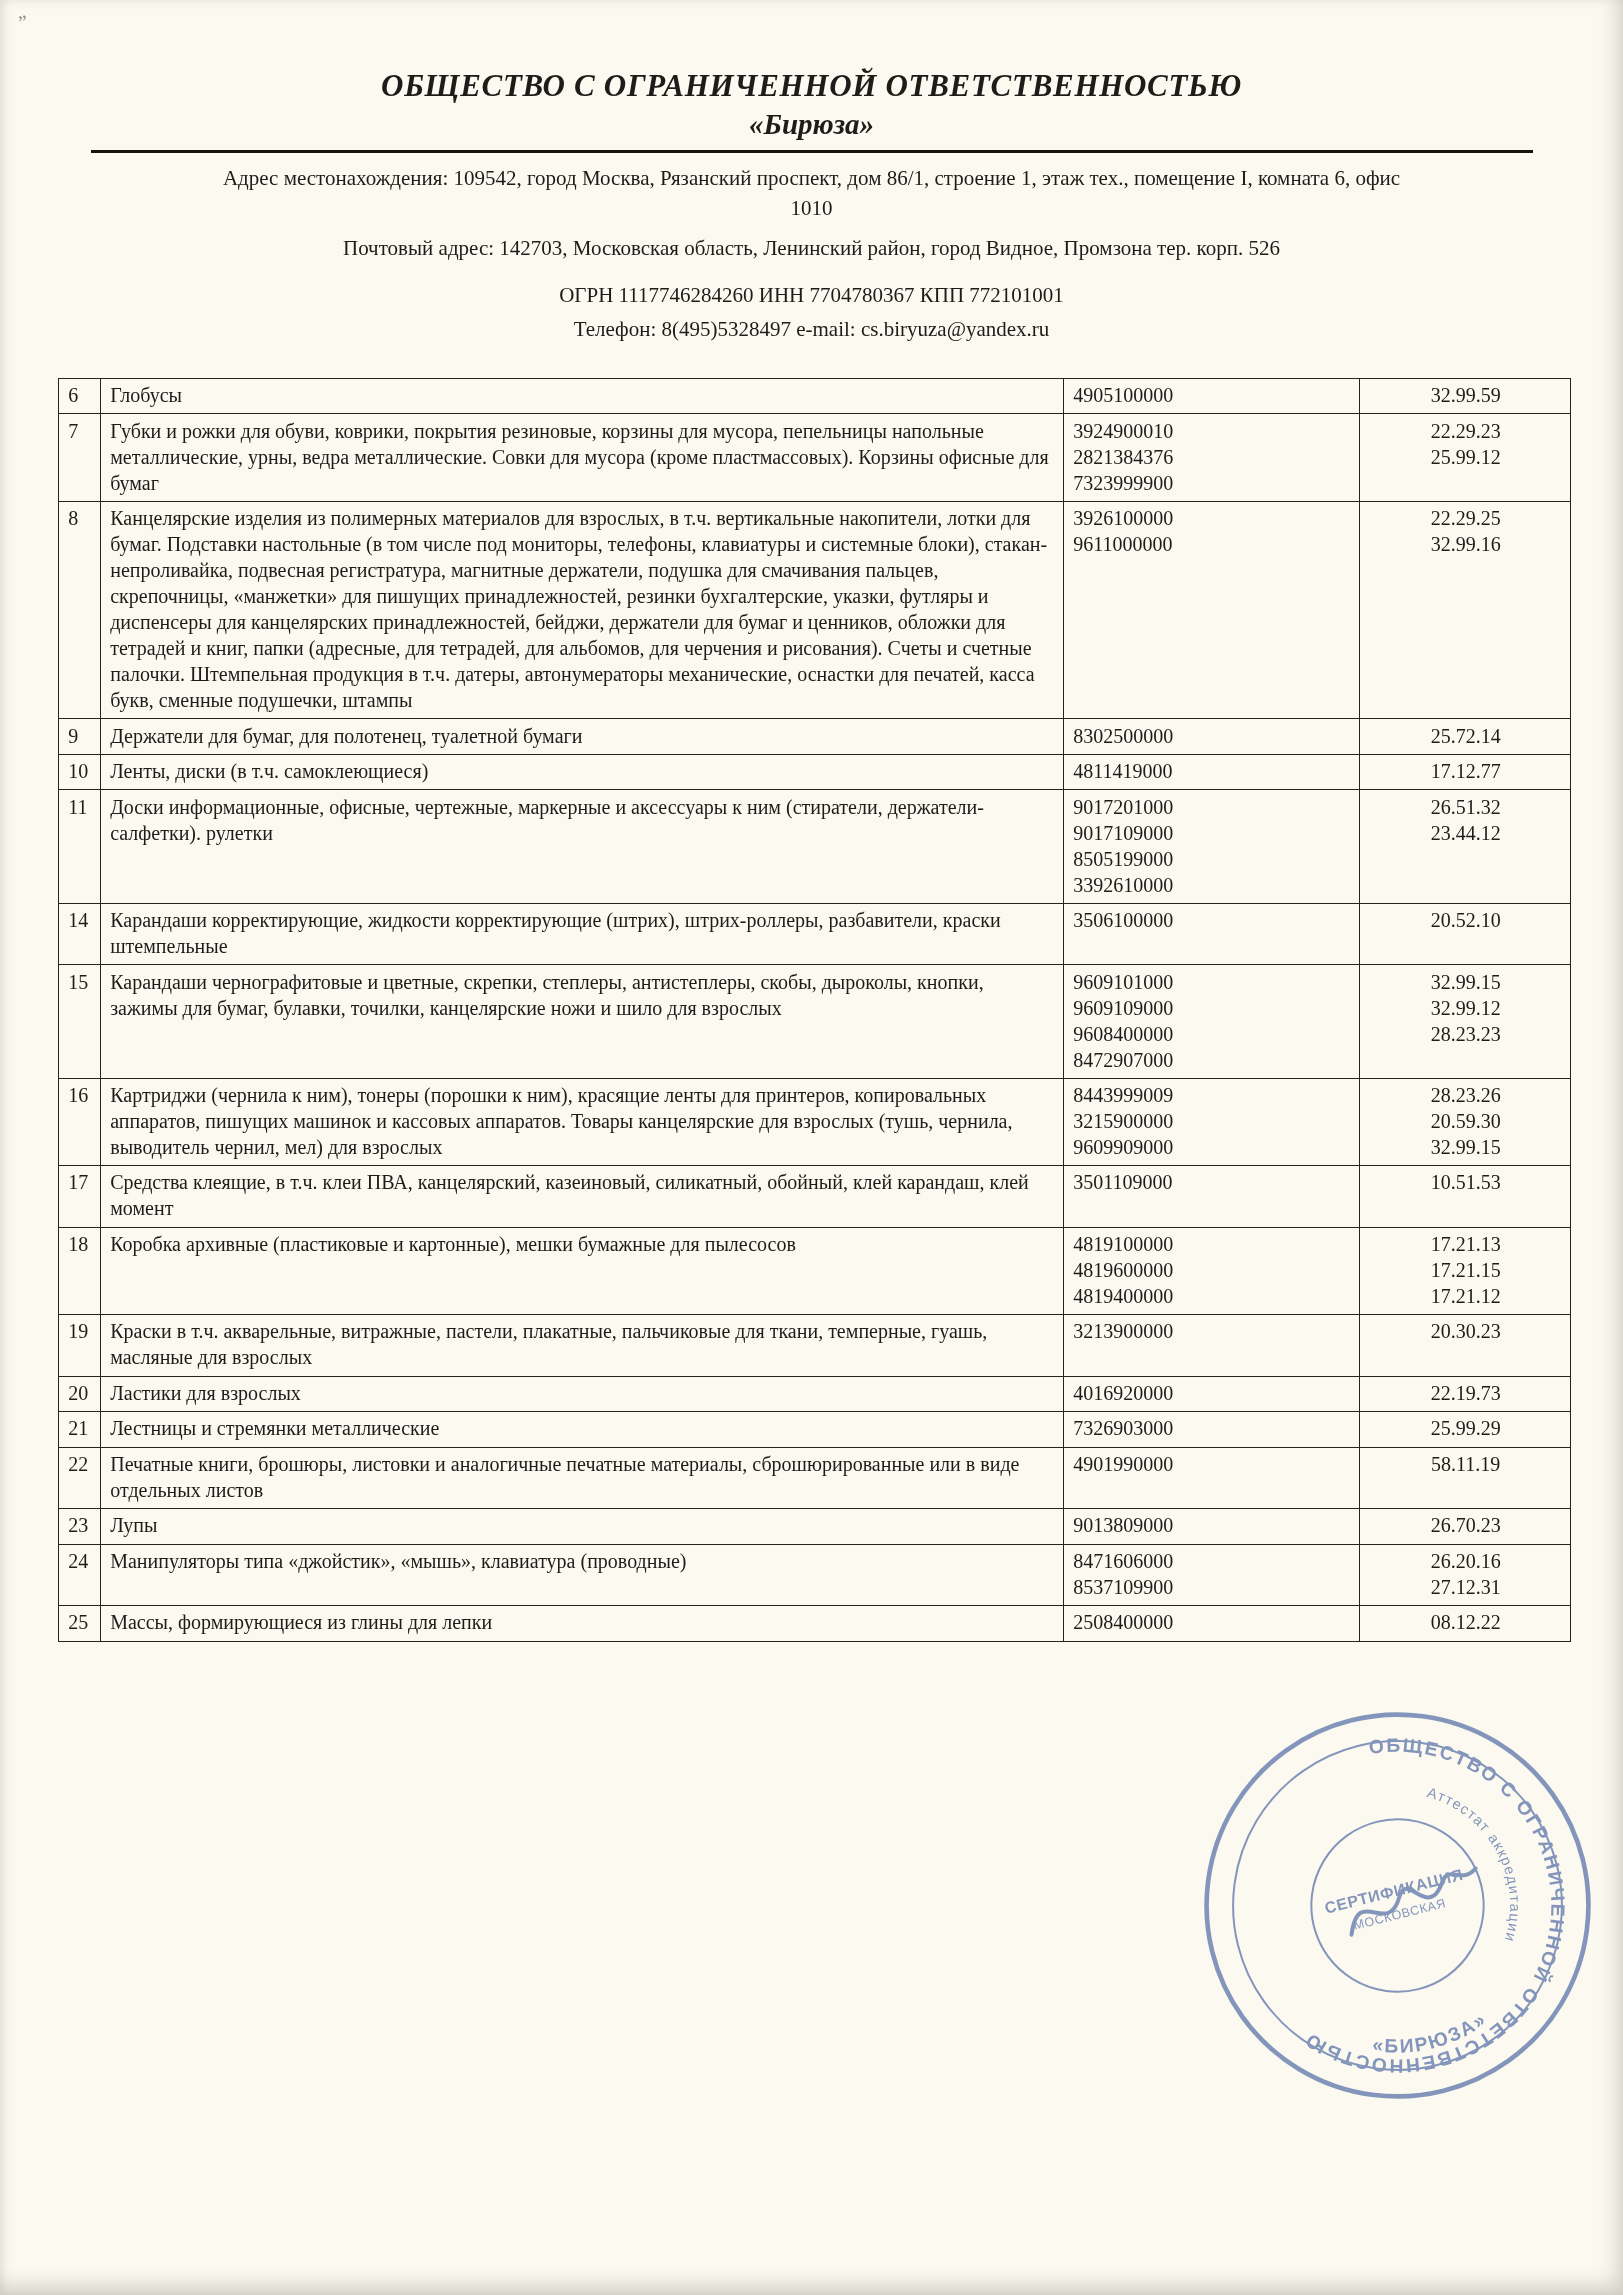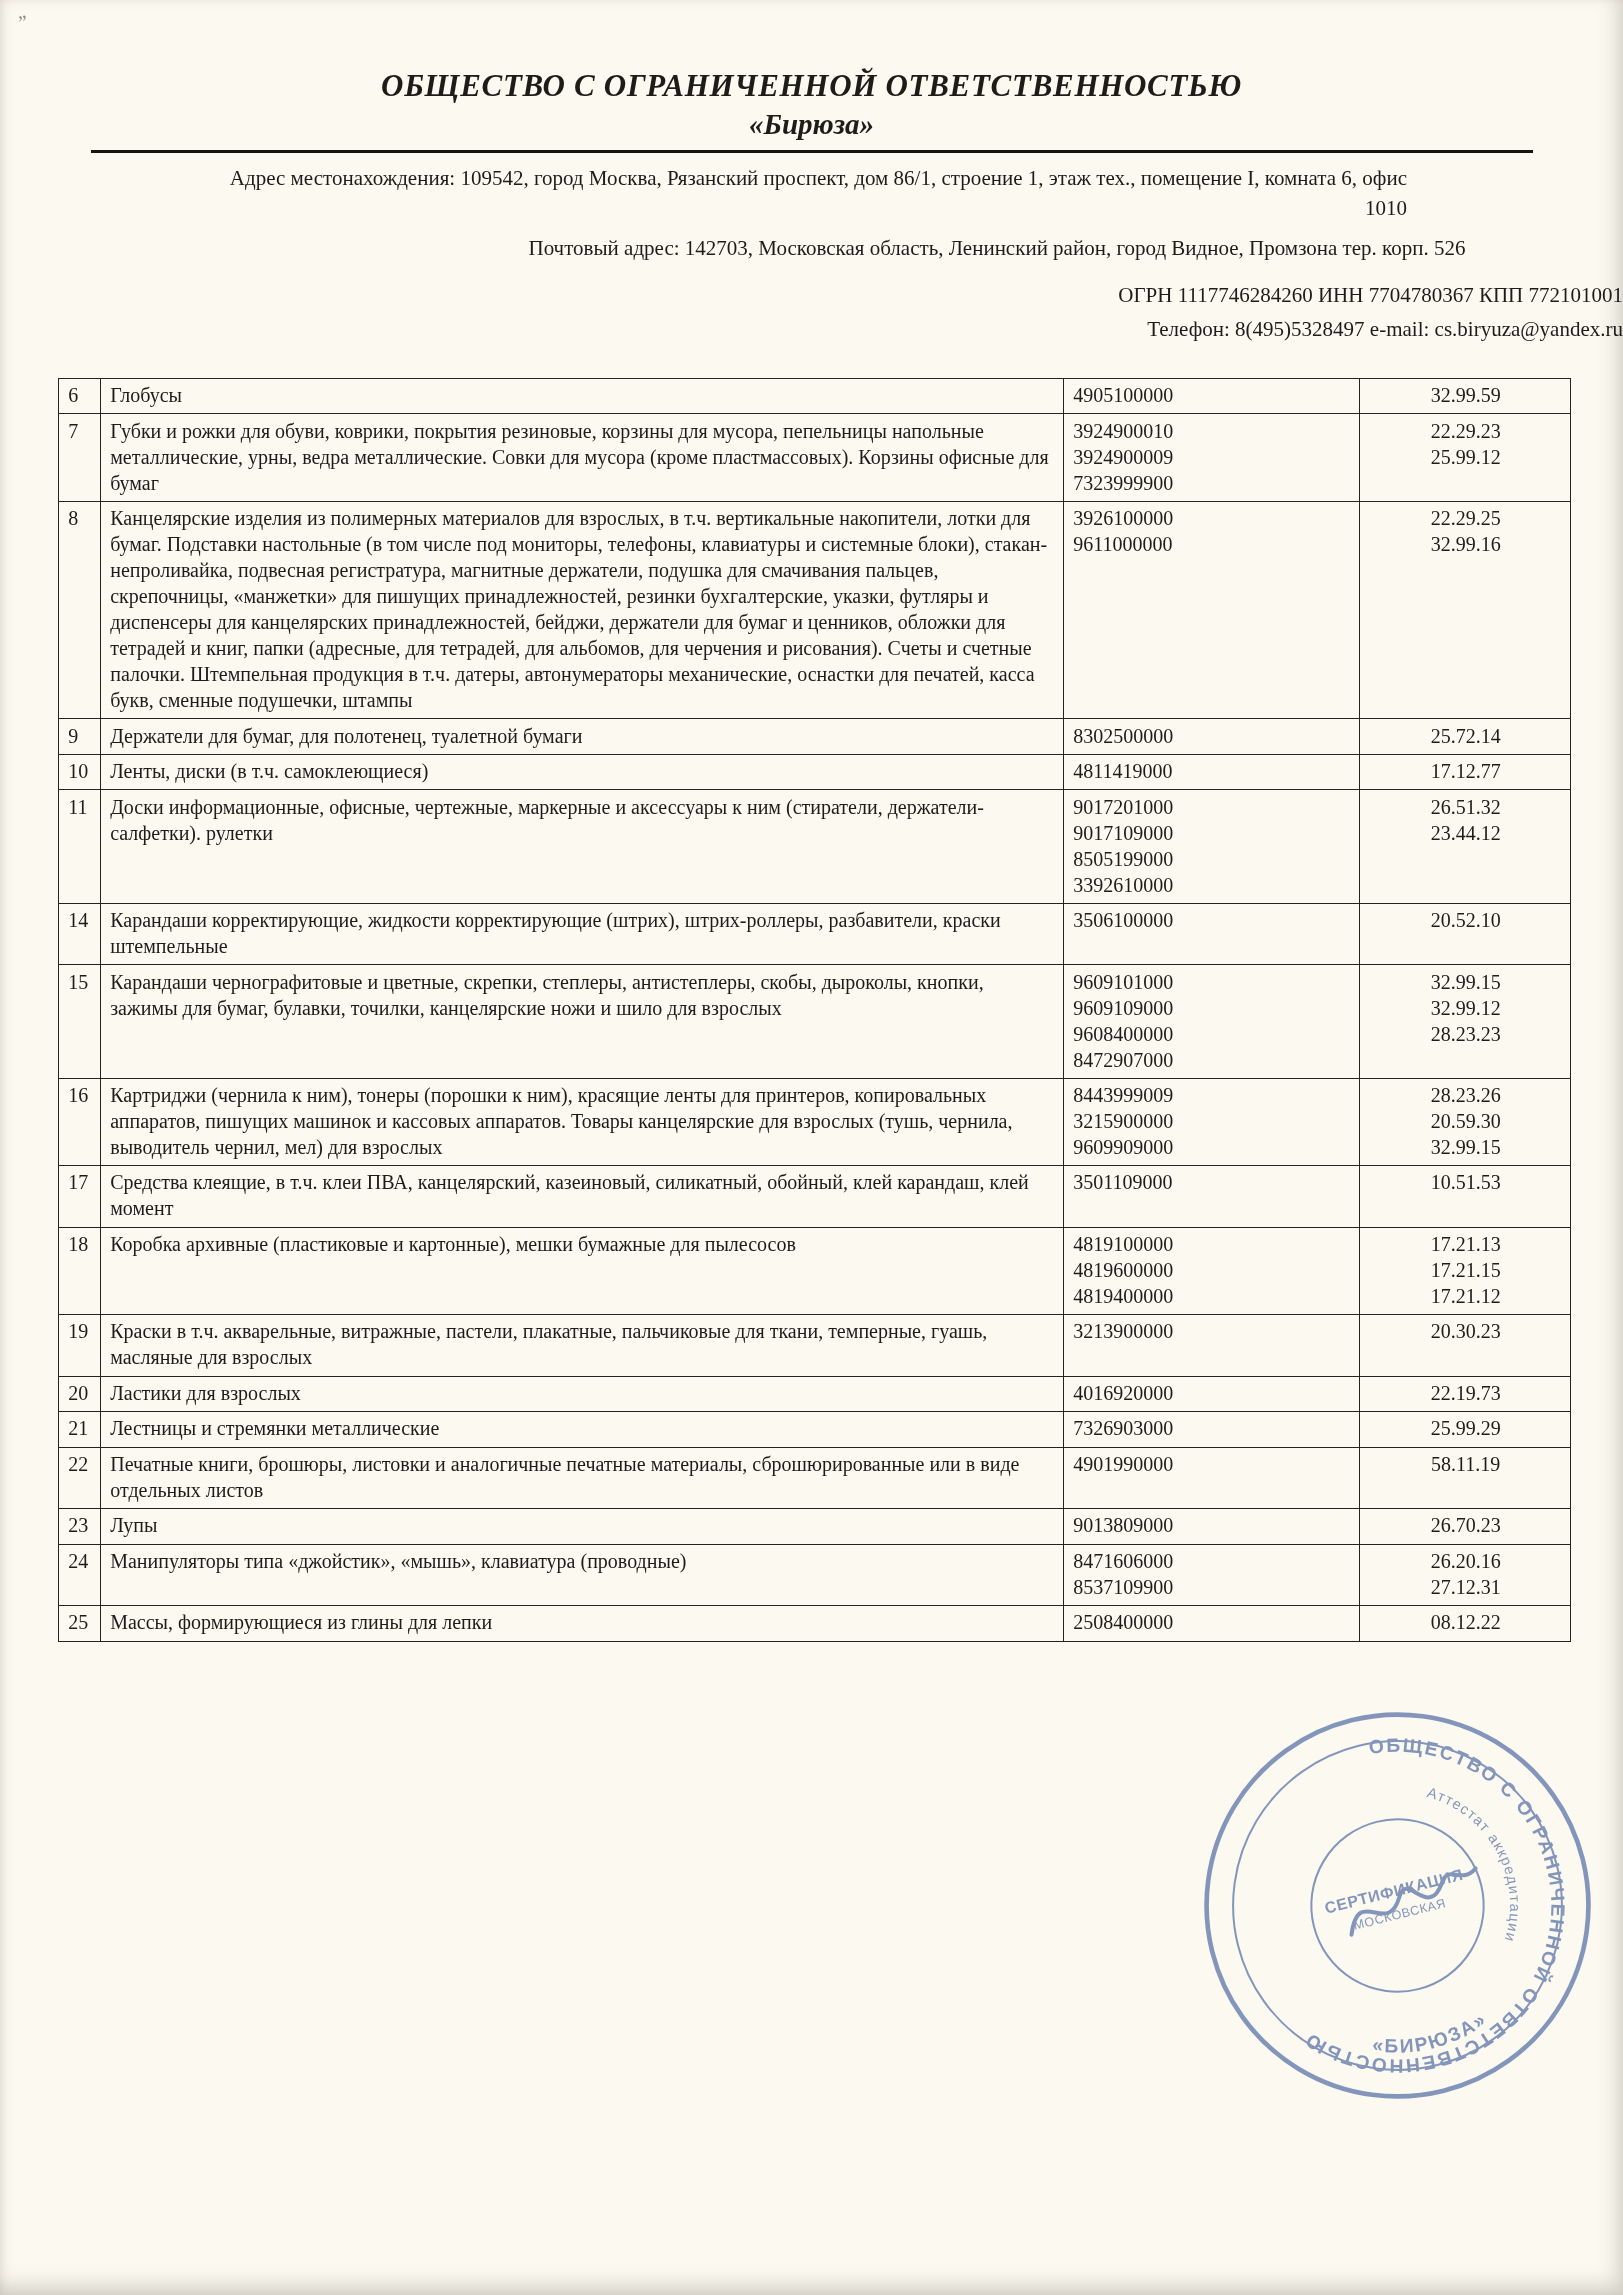--- a/index.html
+++ b/index.html
@@ -25,21 +25,21 @@
     letter-spacing: 0.7px; margin: 0 0 3.9px 0;
   }
   .company-sub {
     font-size: 29px; font-weight: bold; font-style: italic; margin: 0;
   }
   .head-rule {
     height: 3.3px; background:#15140f; border:0;
     width: 1442px; margin: 9.2px auto 10.5px auto;
   }
   .address, .reg-line, .contact-line {
-    font-size: 21px; line-height: 1.42; margin: 0 auto; text-align:right;
+    font-size: 21px; line-height: 1.42; margin: 0 auto; text-align:center;
   }
   .address-1 { width: 1191px; }
   .address-2 { width: 1308px; margin-top: 10px; }
   .reg-block { margin-top: 18px; }
   .contact-line { margin-top: 3.9px; }
 
   table.products {
     border-collapse: collapse;
     table-layout: fixed;
     margin: 33px 52px 0 58px;
@@ -105,21 +105,21 @@
         </td>
         <td class="col-okpd">
           <div>32.99.59</div>
         </td>
       </tr>
       <tr>
         <td class="col-num">7</td>
         <td class="col-desc">Губки и рожки для обуви, коврики, покрытия резиновые, корзины для мусора, пепельницы напольные металлические, урны, ведра металлические. Совки для мусора (кроме пластмассовых). Корзины офисные для бумаг</td>
         <td class="col-codes">
           <div>3924900010</div>
-          <div>3924900009</div>
+          <div>2821384376</div>
           <div>7323999900</div>
         </td>
         <td class="col-okpd">
           <div>22.29.23</div>
           <div>25.99.12</div>
         </td>
       </tr>
       <tr>
         <td class="col-num">8</td>
         <td class="col-desc">Канцелярские изделия из полимерных материалов для взрослых, в т.ч. вертикальные накопители, лотки для бумаг. Подставки настольные (в том числе под мониторы, телефоны, клавиатуры и системные блоки), стакан-непроливайка, подвесная регистратура, магнитные держатели, подушка для смачивания пальцев, скрепочницы, «манжетки» для пишущих принадлежностей, резинки бухгалтерские, указки, футляры и диспенсеры для канцелярских принадлежностей, бейджи, держатели для бумаг и ценников, обложки для тетрадей и книг, папки (адресные, для тетрадей, для альбомов, для черчения и рисования). Счеты и счетные палочки. Штемпельная продукция в т.ч. датеры, автонумераторы механические, оснастки для печатей, касса букв, сменные подушечки, штампы</td>

